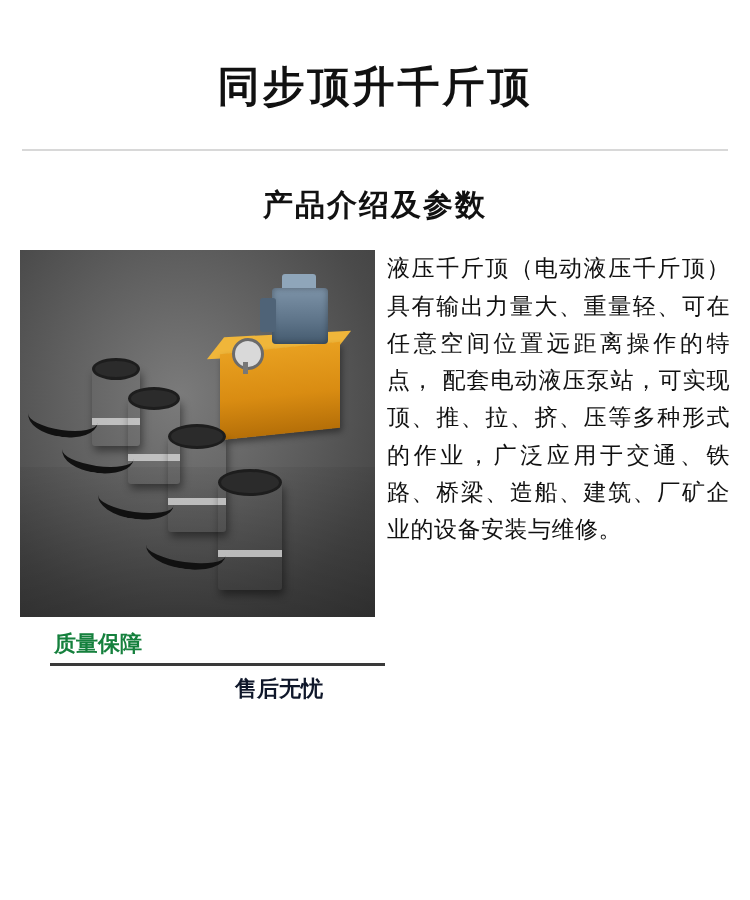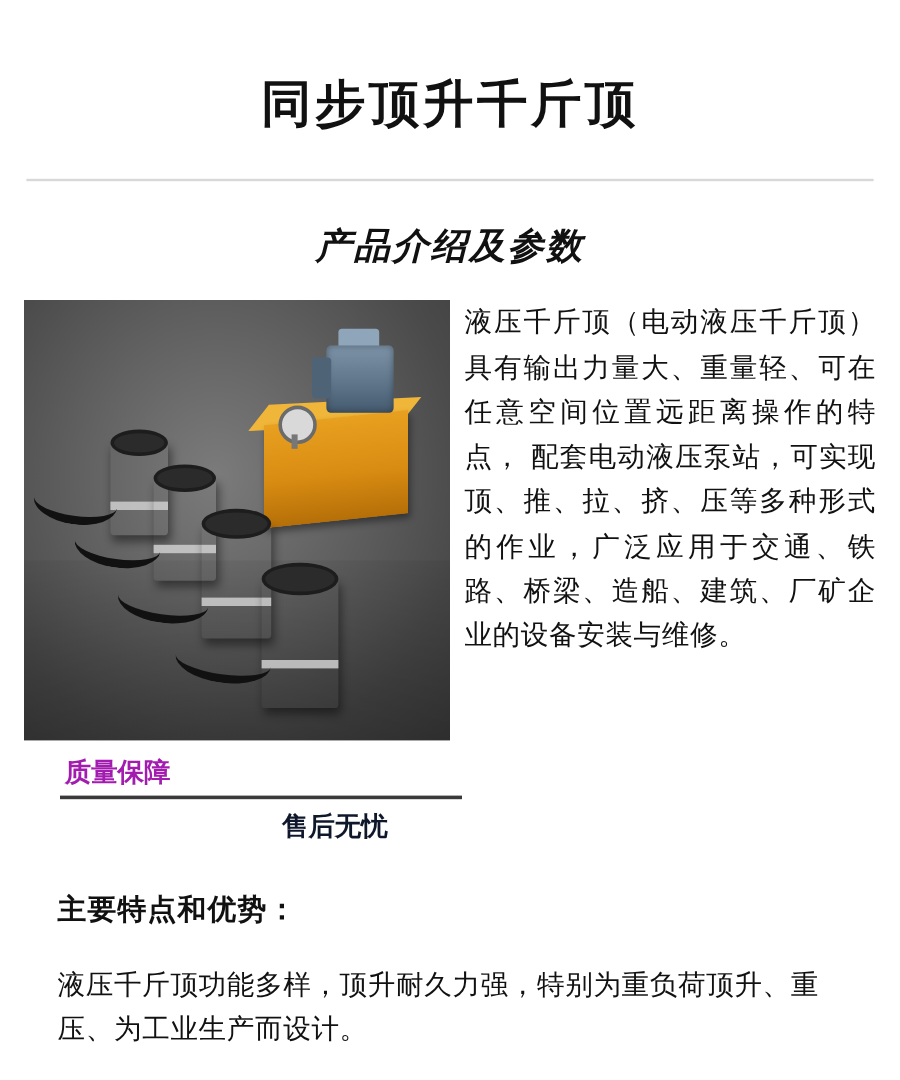--- a/index.html
+++ b/index.html
@@ -40,21 +40,20 @@
   }
 
   
   .section-heading {
     margin-top: 34px;
     text-align: center;
     font-size: 30px;
     font-weight: bold;
     letter-spacing: 2px;
     color: #111111;
-    font-style: italic;
   }
 
   
   .product-area {
     margin-top: 24px;
     padding: 0 20px 0 20px;
     display: flex;
     align-items: flex-start;
   }
   .photo {
@@ -179,21 +178,21 @@
   }
 
   
   .quality-block {
     margin-top: 12px;
     padding: 0 20px;
   }
   .quality-line1 {
     font-size: 22px;
     font-weight: bold;
-    color: #a21caf;
+    color: #15803d;
     padding-left: 34px;
   }
   .quality-rule {
     margin-top: 4px;
     height: 3px;
     background: #3a3a3a;
     width: 335px;
     margin-left: 30px;
   }
   .quality-line2 {
@@ -271,18 +270,14 @@
 
     <div class="description">液压千斤顶（电动液压千斤顶）具有输出力量大、重量轻、可在任意空间位置远距离操作的特点， 配套电动液压泵站，可实现顶、推、拉、挤、压等多种形式的作业，广泛应用于交通、铁路、桥梁、造船、建筑、厂矿企业的设备安装与维修。</div>
   </div>
 
   <div class="quality-block">
     <div class="quality-line1">质量保障</div>
     <div class="quality-rule"></div>
     <div class="quality-line2">售后无忧</div>
   </div>
 
-  <div class="features">
-    <div class="features-title">主要特点和优势：</div>
-    <div class="features-body">液压千斤顶功能多样，顶升耐久力强，特别为重负荷顶升、重压、为工业生产而设计。</div>
-  </div>
 
 </div>
 
 </body></html>

